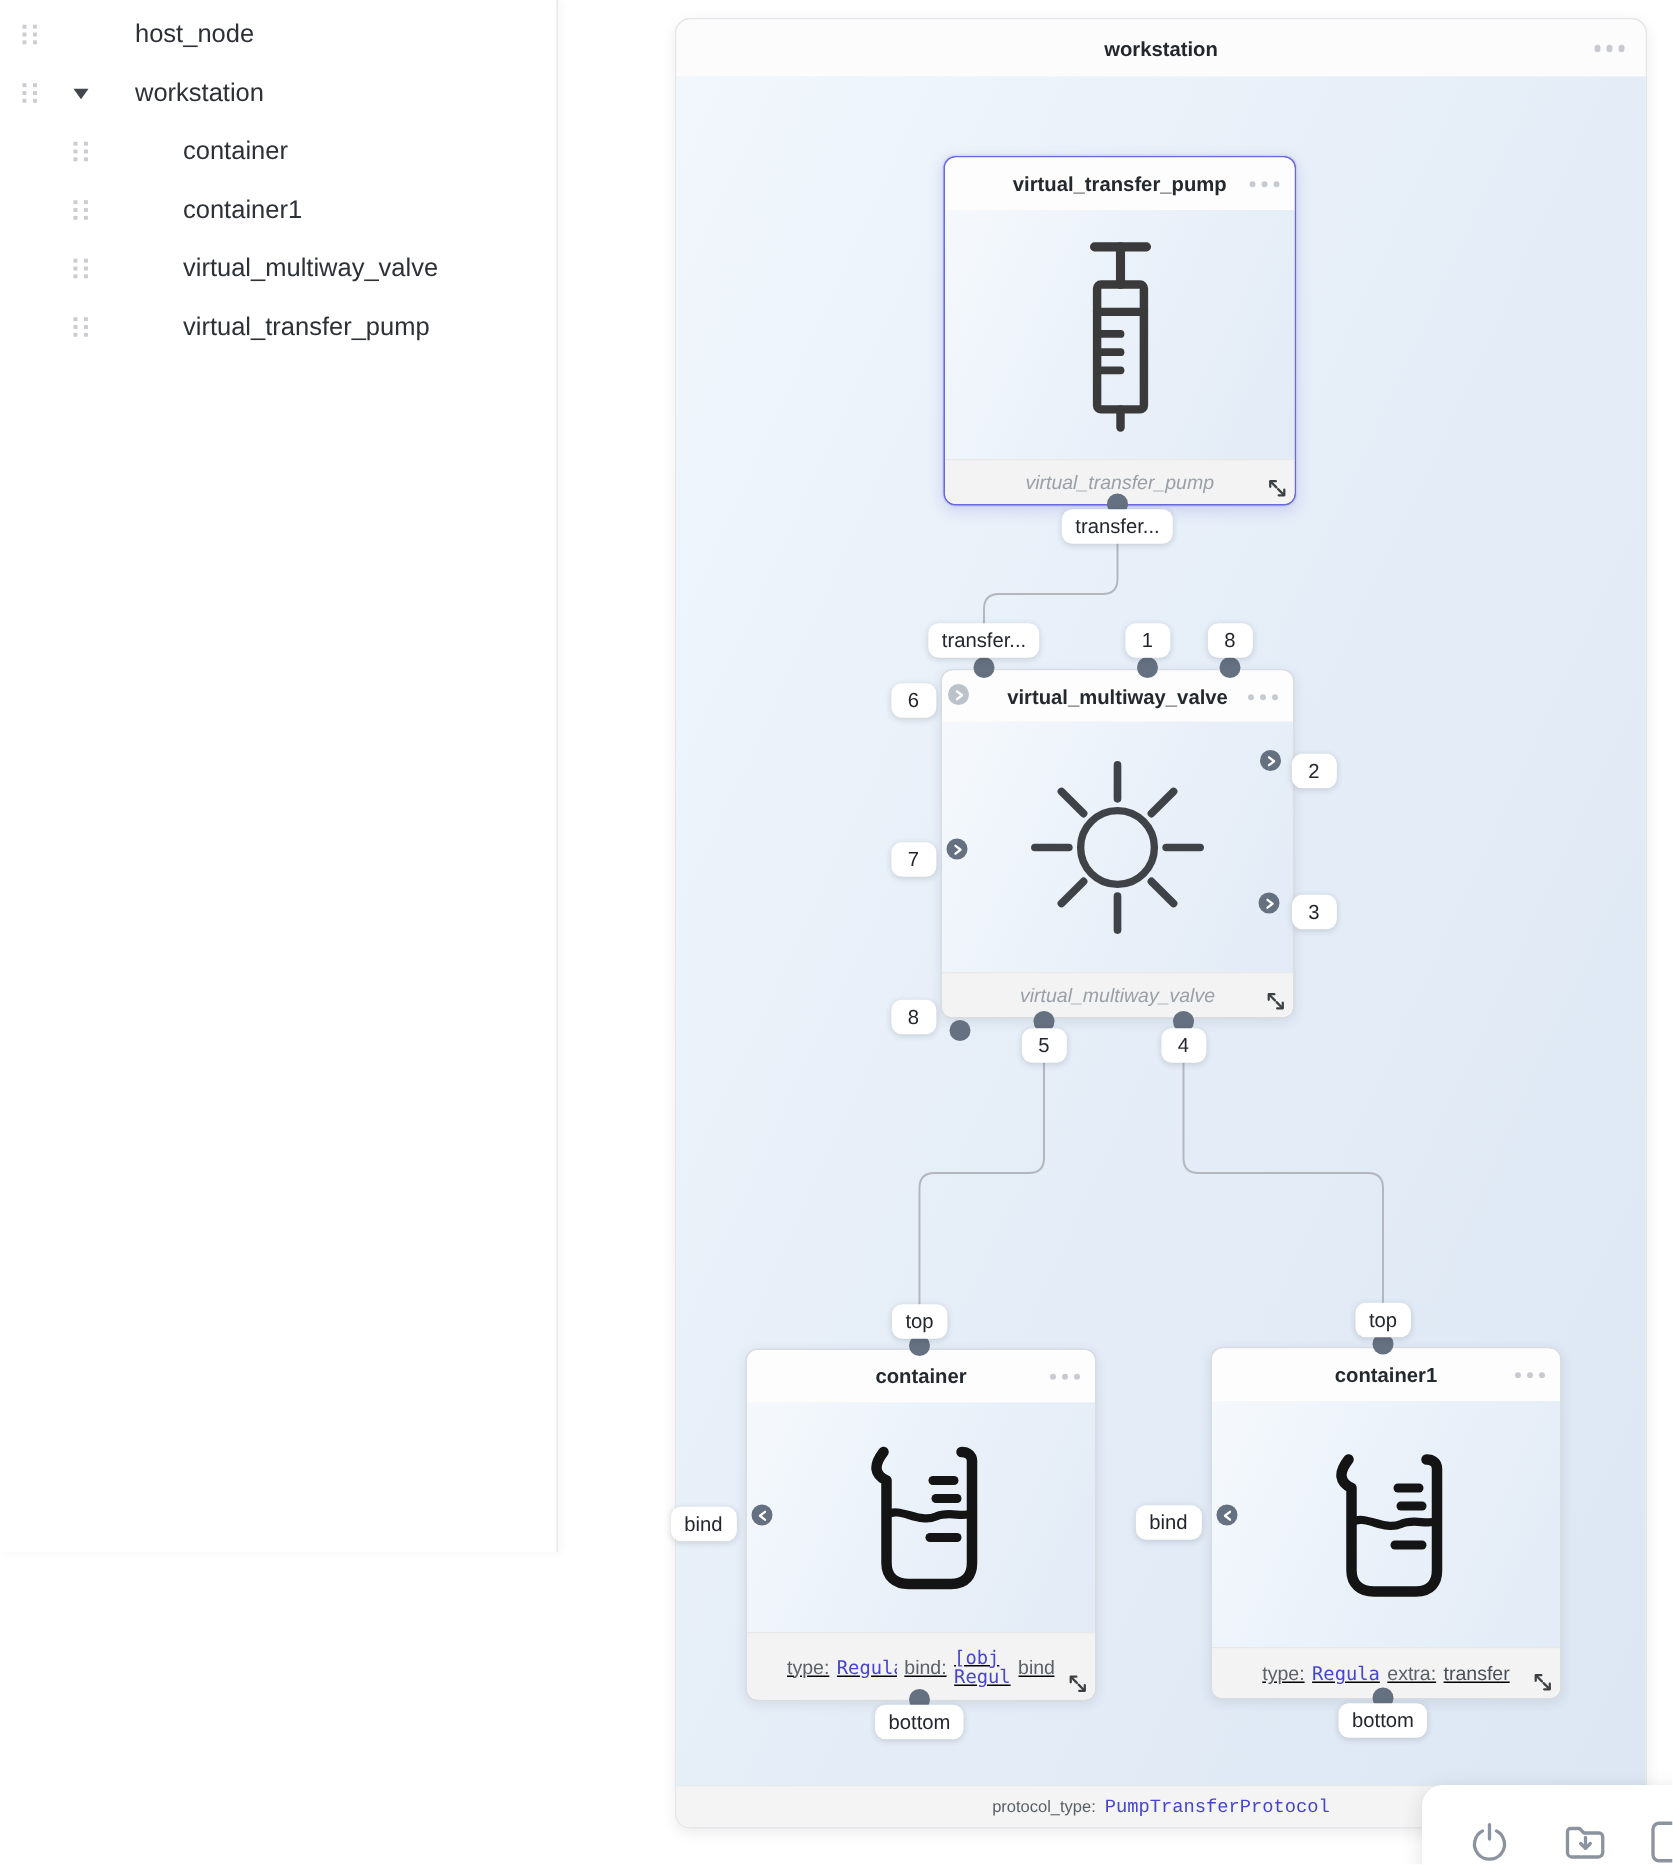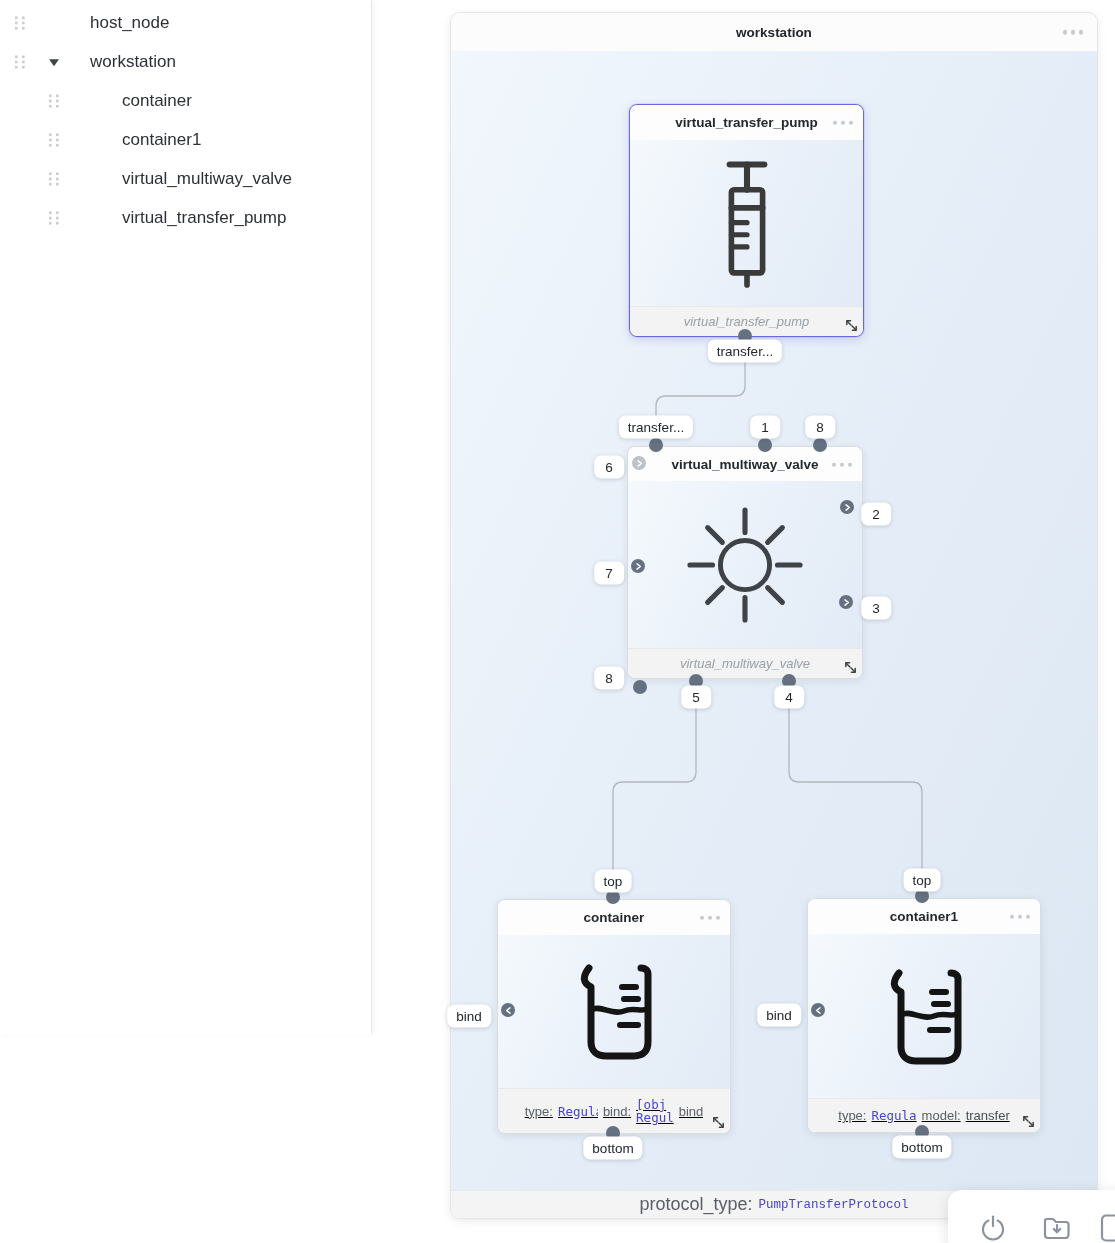--- a/index.html
+++ b/index.html
@@ -17,21 +17,21 @@
   .group{position:absolute;left:450px;top:12px;width:646px;height:1205px;background:#fff;
          border:1px solid #e3e5e8;border-radius:10px;box-shadow:0 3px 10px rgba(0,0,0,0.08);}
   .group-header{position:relative;height:38px;background:#fcfcfd;border-bottom:1px solid #ececee;
                 border-radius:10px 10px 0 0;display:flex;align-items:center;justify-content:center;}
   .group-title{font-size:13.5px;font-weight:bold;color:#23272d;}
   .group-body{position:absolute;left:0;top:38px;right:0;bottom:27px;
               background:linear-gradient(115deg,#f1f7fc 0%,#e6eef8 45%,#dce7f3 100%);}
   .group-footer{position:absolute;left:0;bottom:0;right:0;height:27px;background:#f3f4f3;
                 border-top:1px solid #e8e8e8;border-radius:0 0 10px 10px;
                 display:flex;align-items:center;justify-content:center;gap:6px;}
-  .kv-label{font-size:18px;color:#5a5f66;}
+  .kv-label{font-size:11px;color:#5a5f66;}
   .kv-value{font-family:Liberation Mono, monospace;font-size:12.5px;color:#4744cf;}
   .more{position:absolute;right:14px;top:50%;transform:translateY(-50%);display:flex;gap:3.5px;cursor:pointer;}
   .more i{width:4.5px;height:4.5px;border-radius:50%;background:#c7cbd0;display:block;}
   
   .node{position:absolute;background:#fff;border:1px solid #d9dce0;border-radius:8px;
         box-shadow:0 2px 8px rgba(40,50,70,0.10);z-index:2;}
   .node.selected{border:1.4px solid #6a68dd;box-shadow:0 0 0 1px rgba(106,104,221,0.12),0 3px 10px rgba(90,90,200,0.22);}
   .node-header{position:relative;height:35px;background:#fdfdfe;border-bottom:1px solid #ededef;
                border-radius:8px 8px 0 0;display:flex;align-items:center;justify-content:center;}
   .node-title{font-size:13.5px;font-weight:bold;color:#24292e;}
@@ -308,21 +308,21 @@
           <path d="M58,25 H72" stroke-width="6"></path>
           <path d="M60,37 H74" stroke-width="6"></path>
           <path d="M56,63 H74" stroke-width="6"></path>
         </g>
       </svg>
     </div>
     <div class="node-footer" style="height:33px;">
       <div class="fields">
         <span class="field-label">type:</span>
         <span class="mono-val">Regula</span>
-        <span class="field-label">model:</span>
+        <span class="field-label">extra:</span>
         <span class="plain-val">transfer</span>
       </div>
       <svg class="resize-handle" viewBox="0 0 16 16">
         <g fill="none" stroke="#3c4043" stroke-width="1.6" stroke-linecap="round" stroke-linejoin="round">
           <path d="M3,7 V3 H7"></path>
             <path d="M3.4,3.4 L7.4,7.4"></path>
           <path d="M13,9 V13 H9"></path>
             <path d="M12.6,12.6 L8.6,8.6"></path>
         </g>
       </svg>

